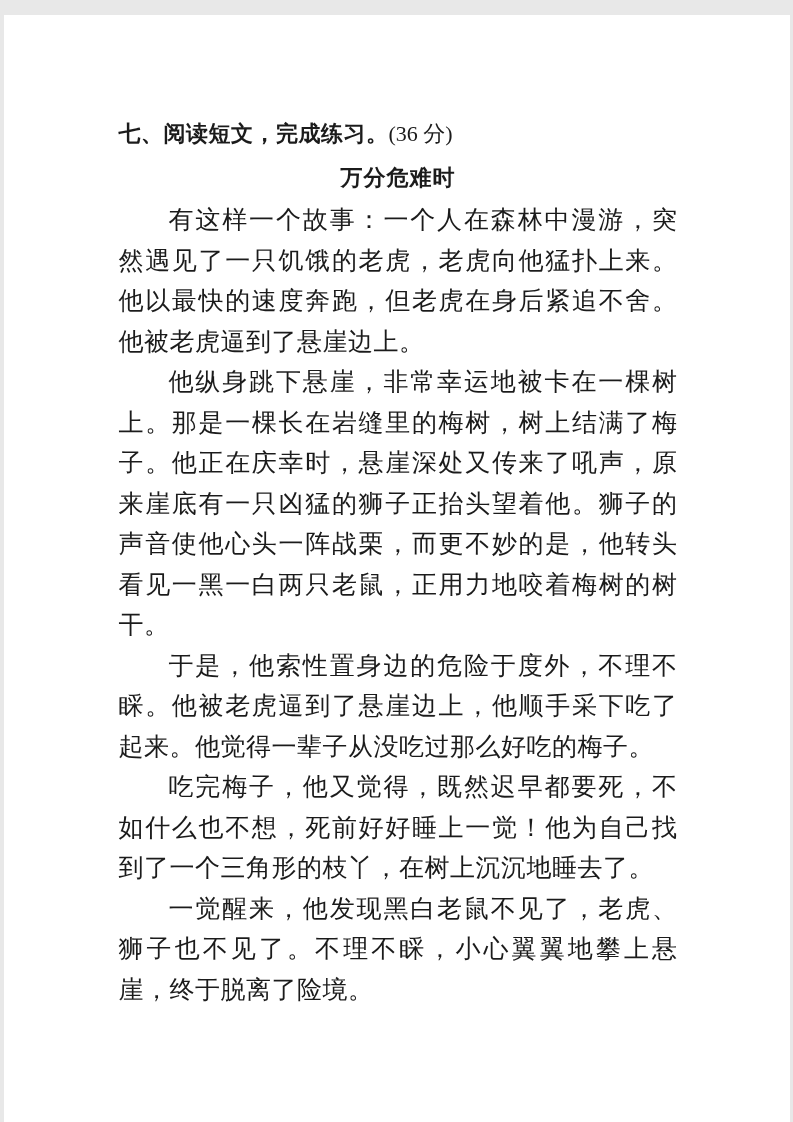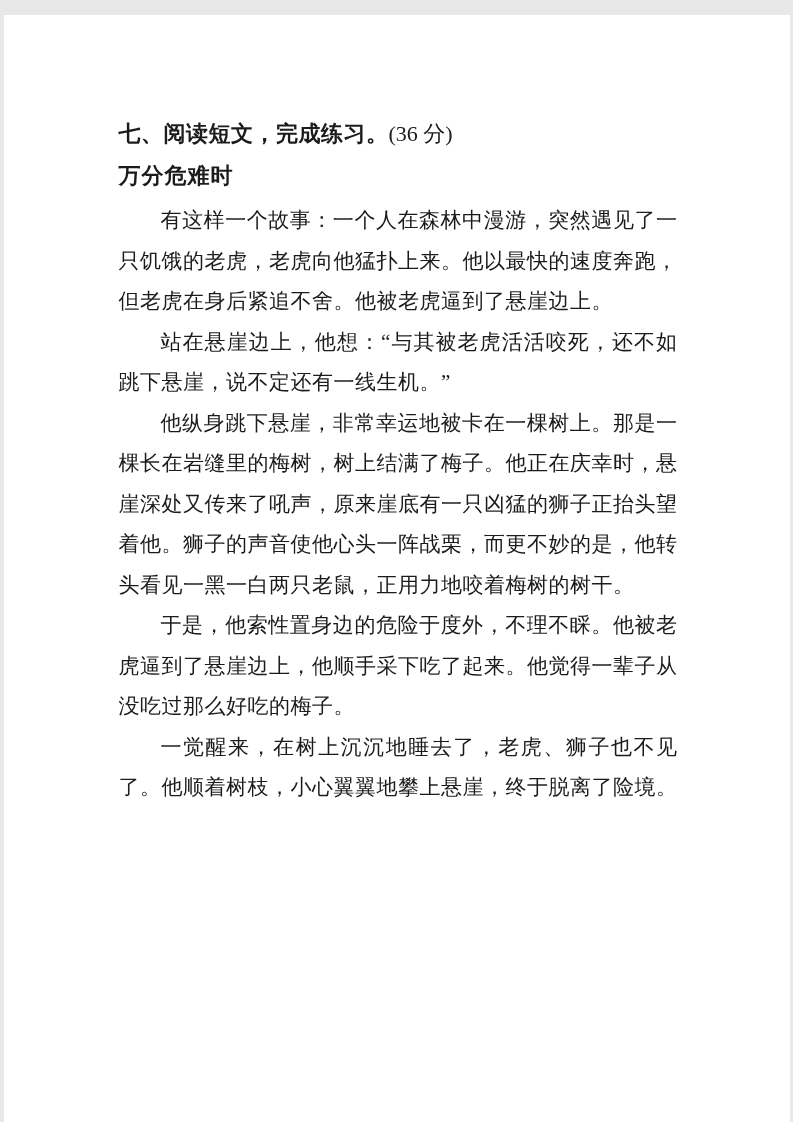--- a/index.html
+++ b/index.html
@@ -29,54 +29,54 @@
     font-weight: 700;
     letter-spacing: 0.5px;
   }
   .score {
     font-family: "Liberation Serif", "DejaVu Serif", serif;
     font-weight: 400;
     font-size: 22px;
   }
   .passage-title {
     margin-top: 17px;
-    text-align: left;
-    font-family: Liberation Mono, monospace;
+    text-align: center;
+    font-family: Liberation Sans, sans-serif;
     font-weight: 700;
     font-size: 22px;
     line-height: 26px;
     letter-spacing: 1px;
   }
   .passage-body {
     margin-top: 9px;
   }
   .passage-body p {
     margin: 0;
     font-family: "Liberation Serif", "DejaVu Serif", serif;
-    font-size: 21px;
+    font-size: 25px;
     line-height: 40.5px;
     text-align: justify;
     text-indent: 2em;
     letter-spacing: 0.5px;
   }
 </style>
 </head>
 <body>
 
 <div class="page">
   <div class="content">
 
     <div class="section-heading-row">
       <span class="section-heading">七、阅读短文，完成练习。</span><span class="score">(36 分)</span>
     </div>
 
     <div class="passage-title">万分危难时</div>
 
     <div class="passage-body">
       <p>有这样一个故事：一个人在森林中漫游，突然遇见了一只饥饿的老虎，老虎向他猛扑上来。他以最快的速度奔跑，但老虎在身后紧追不舍。他被老虎逼到了悬崖边上。</p>
-      <p>站在悬崖边上，他想：“与其被老虎活活咬死，还不如跳下悬崖，说不定还有一线生机。”</p>
       <p>他纵身跳下悬崖，非常幸运地被卡在一棵树上。那是一棵长在岩缝里的梅树，树上结满了梅子。他正在庆幸时，悬崖深处又传来了吼声，原来崖底有一只凶猛的狮子正抬头望着他。狮子的声音使他心头一阵战栗，而更不妙的是，他转头看见一黑一白两只老鼠，正用力地咬着梅树的树干。</p>
       <p>于是，他索性置身边的危险于度外，不理不睬。他被老虎逼到了悬崖边上，他顺手采下吃了起来。他觉得一辈子从没吃过那么好吃的梅子。</p>
-      <p>一觉醒来，在树上沉沉地睡去了，老虎、狮子也不见了。他顺着树枝，小心翼翼地攀上悬崖，终于脱离了险境。</p>
+      <p>吃完梅子，他又觉得，既然迟早都要死，不如什么也不想，死前好好睡上一觉！他为自己找到了一个三角形的枝丫，在树上沉沉地睡去了。</p>
+      <p>一觉醒来，他发现黑白老鼠不见了，老虎、狮子也不见了。不理不睬，小心翼翼地攀上悬崖，终于脱离了险境。</p>
     </div>
 
   </div>
 </div>
 
 </body></html>

